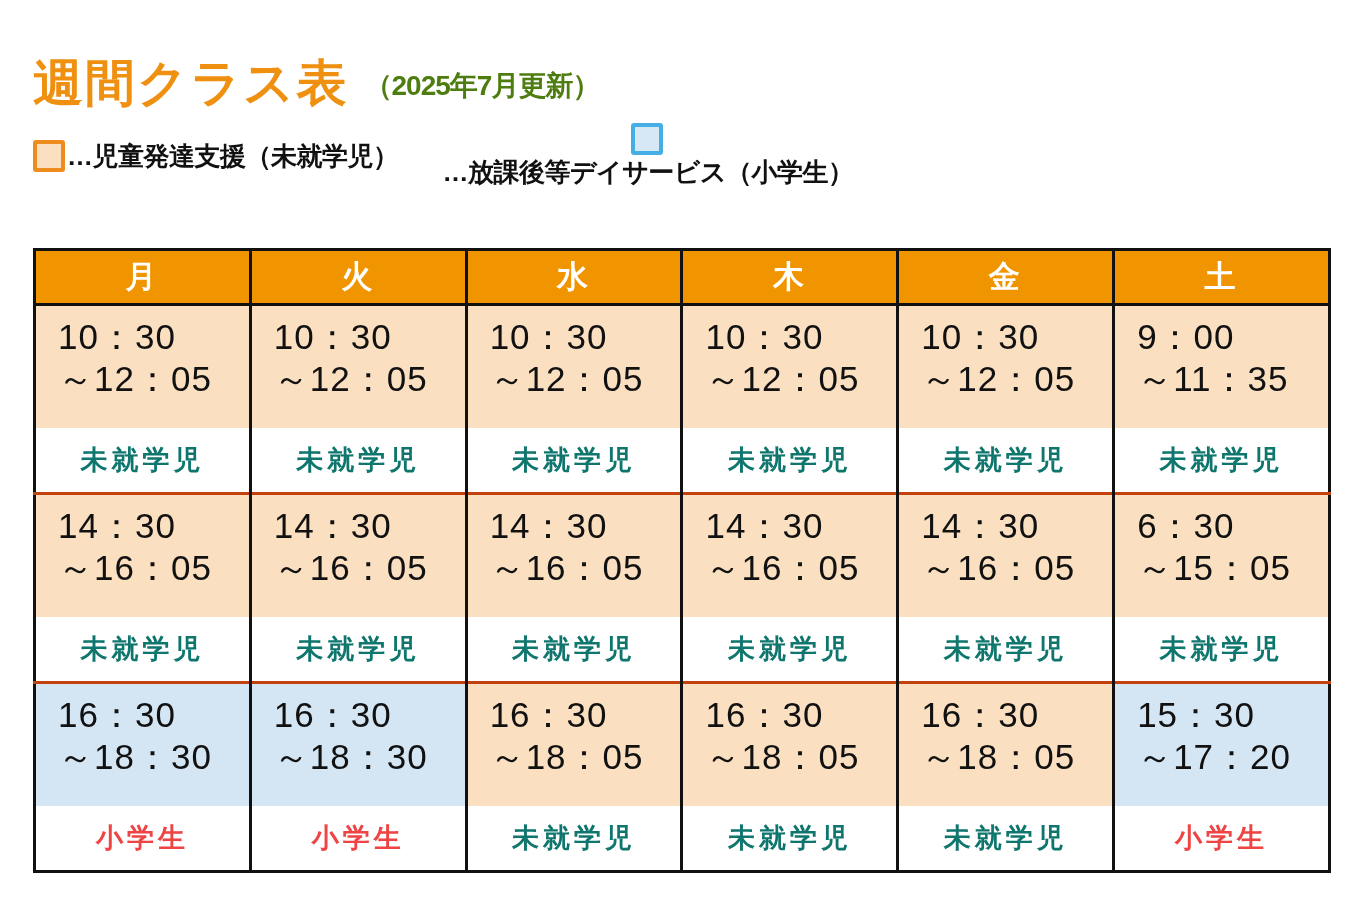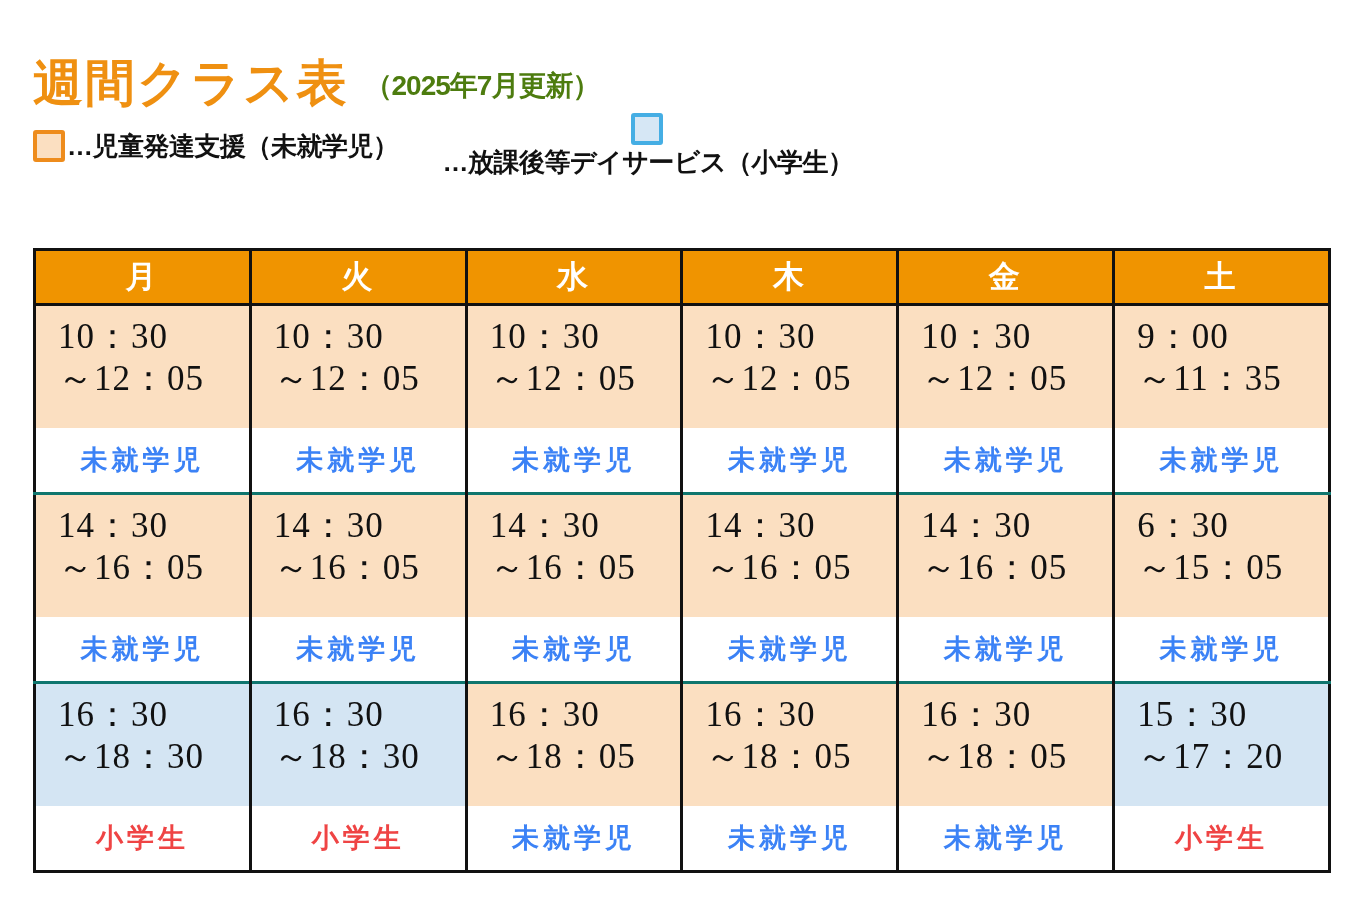--- a/index.html
+++ b/index.html
@@ -52,21 +52,21 @@
     margin-top: 18px;
     font-size: 28px;
     font-weight: 700;
     color: #111111;
     letter-spacing: -0.5px;
     white-space: nowrap;
   }
 
   
   .legend-row {
-    margin-top: 18px;
+    margin-top: 28px;
     display: flex;
     align-items: center;
     height: 40px;
     gap: 0;
   }
   .legend-item {
     display: flex;
     align-items: center;
     white-space: nowrap;
   }
@@ -118,21 +118,21 @@
     border-bottom: 3px solid #111111;
     letter-spacing: 3px;
     text-align: center;
     vertical-align: middle;
   }
   .schedule-table th:first-child { border-left: none; }
 
   .schedule-table td {
     padding: 0;
     border-left: 3px solid #111111;
-    border-top: 3px solid #0f766e;
+    border-top: 3px solid #c2410c;
     vertical-align: top;
     background: #ffffff;
   }
   .schedule-table td:first-child { border-left: none; }
   .schedule-table tr:first-child td { border-top: none; }
 
   .cell {
     display: flex;
     flex-direction: column;
     height: 186px;
@@ -140,37 +140,37 @@
   }
   .cell-time {
     flex: 0 0 122px;
     padding: 10px 0 0 22px;
     box-sizing: border-box;
     font-size: 35px;
     font-weight: 500;
     color: #111111;
     line-height: 1.2;
     letter-spacing: 1px;
-    font-family: Liberation Serif, serif;
+    font-family: Liberation Sans, sans-serif;
   }
   .cell-time .t-line { display: block; white-space: nowrap; }
   .cell-label {
     flex: 1 1 auto;
     display: flex;
     align-items: center;
     justify-content: center;
     font-size: 27px;
     font-weight: 700;
     letter-spacing: 4px;
     background: #ffffff;
   }
 
   
   .cat-pre .cell-time  { background: #fbdfc1; }
-  .cat-pre .cell-label { color: #3b82f6; }
+  .cat-pre .cell-label { color: #0f766e; }
   .cat-elem .cell-time  { background: #d4e5f3; }
   .cat-elem .cell-label { color: #ef4444; }
 </style>
 </head>
 <body>
 
 <div class="header-block">
   <div class="title-row">
     <div class="page-title">週間クラス表</div>
     <div class="title-note">（2025年7月更新）</div>

